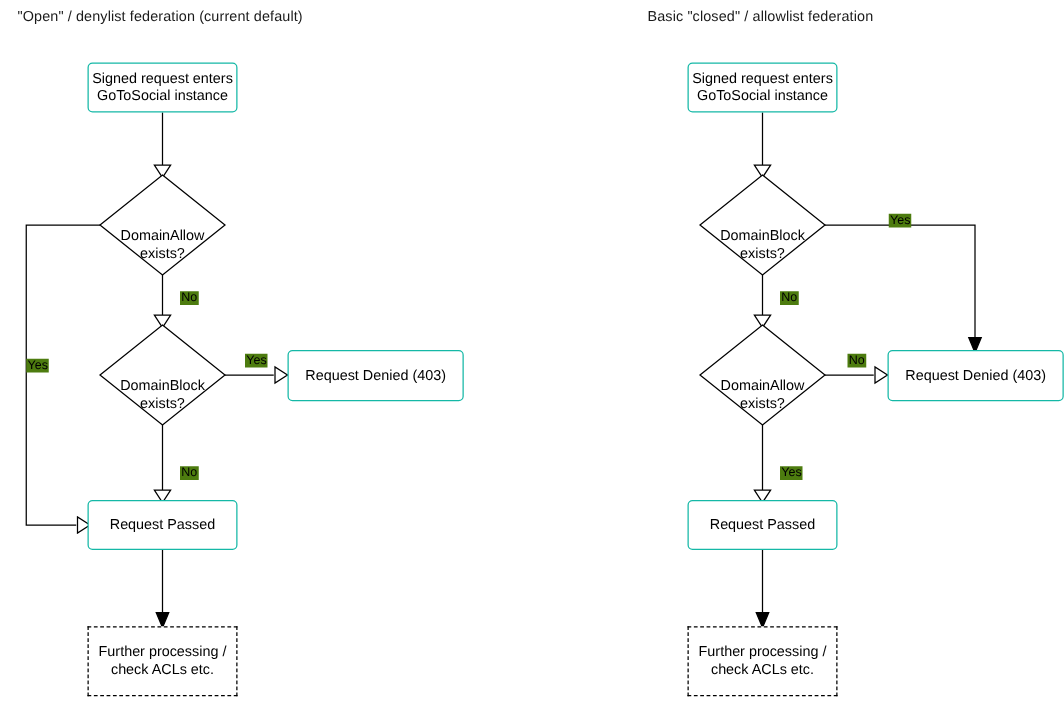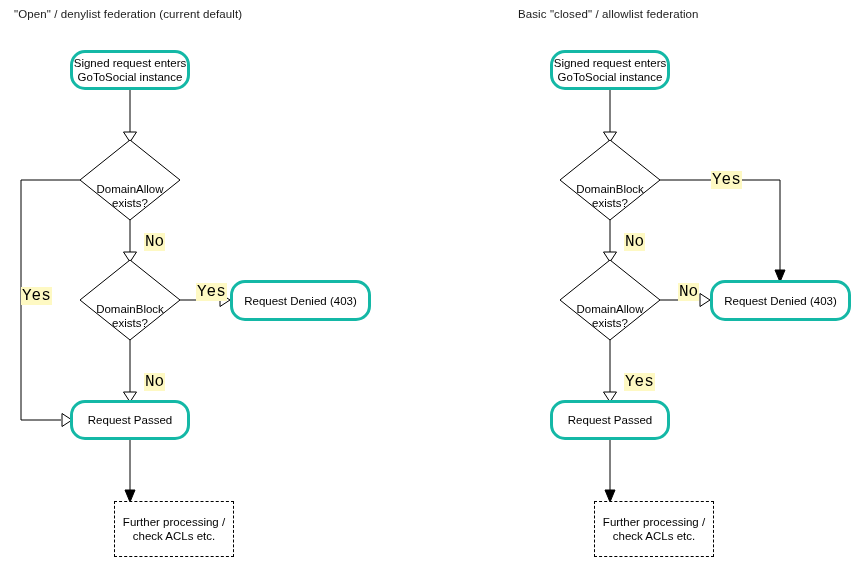--- a/index.html
+++ b/index.html
@@ -30,29 +30,28 @@
     position: absolute;
     box-sizing: border-box;
     display: flex;
     align-items: center;
     justify-content: center;
     text-align: center;
     font-size: 11.5px;
     line-height: 14px;
     color: #000000;
     background: #ffffff;
-    border: 3px solid #14b8a6;
-    border-radius: 15px;
+    border: 1px solid #14b8a6;
+    border-radius: 4px;
   }
   .node.dashed {
     border-style: dashed;
     border-width: 1px;
     border-radius: 0;
     border-color: #000000;
-    margin-left: 44px;
   }
   .diamond-wrap {
     position: absolute;
   }
   .diamond-wrap svg {
     position: absolute;
     left: 0;
     top: 0;
     overflow: visible;
   }
@@ -65,26 +64,25 @@
     display: flex;
     align-items: center;
     justify-content: center;
     text-align: center;
     font-size: 11.5px;
     line-height: 14px;
     white-space: nowrap;
   }
   .edge-label {
     position: absolute;
-    font-size: 16px;
+    font-size: 10px;
     color: #000000;
-    background: #fef9c3;
+    background: #4d7c0f;
     padding: 0 1px;
     white-space: nowrap;
-    font-family: Liberation Mono, monospace;
   }
   #wires {
     position: absolute;
     left: 0;
     top: 0;
     width: 851px;
     height: 561px;
   }
   .wire {
     fill: none;

